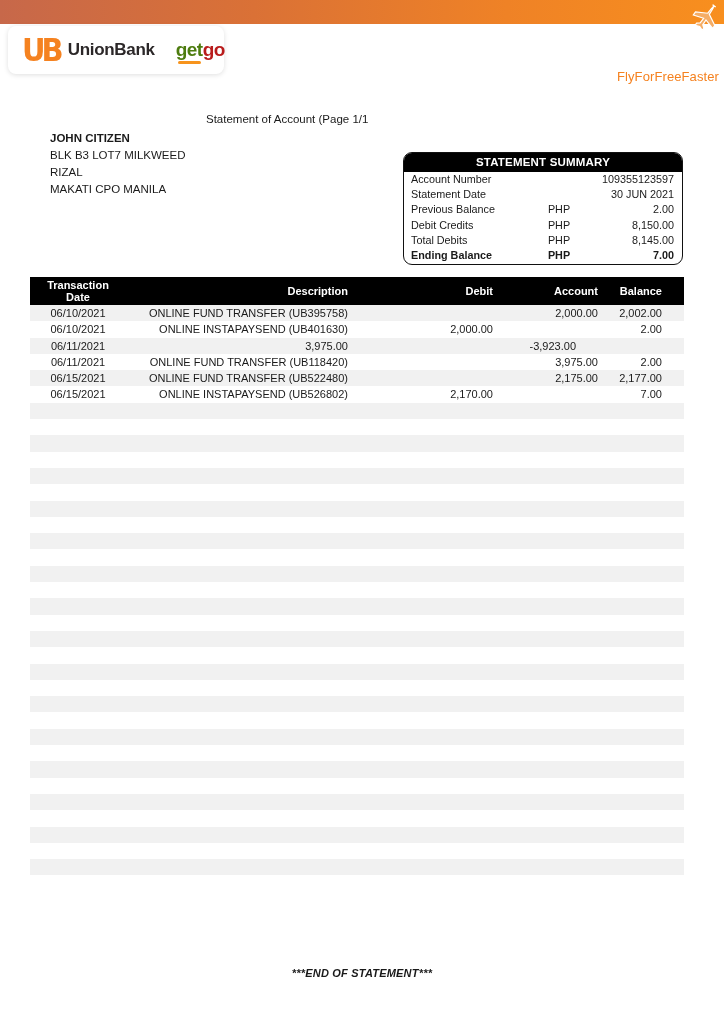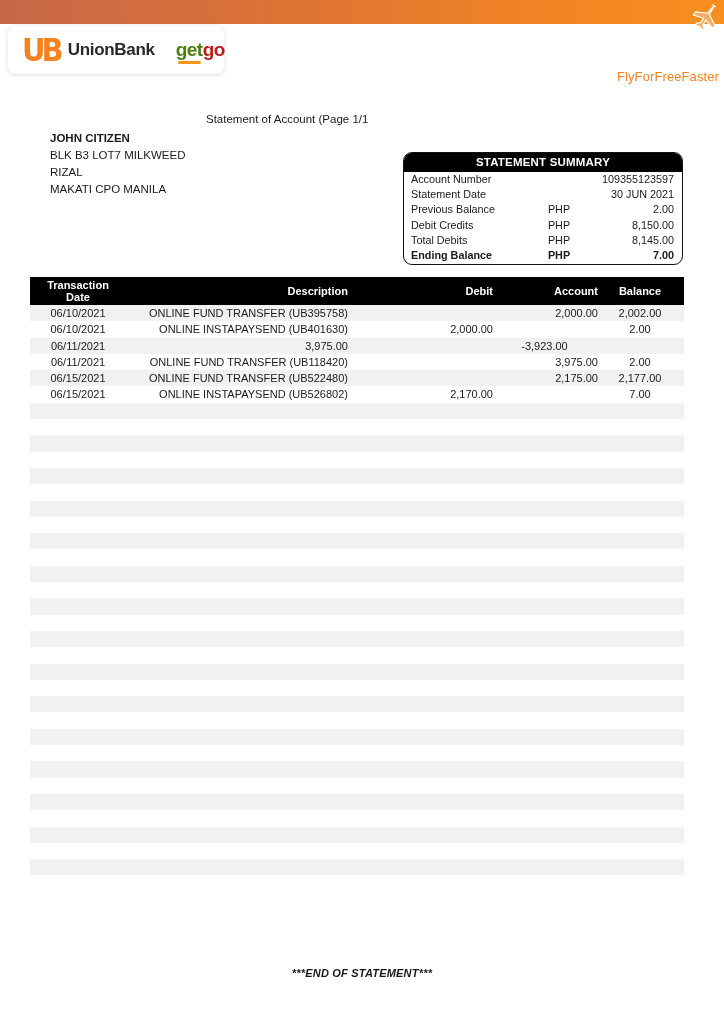--- a/index.html
+++ b/index.html
@@ -59,21 +59,21 @@
   
   .txn { position:absolute; left:30px; top:277px; width:654px; }
   .grid5 { display:grid; grid-template-columns:96px 222px 145px 105px 86px; }
   .txn-head {
     background:#000000; color:#ffffff; height:28px; font-size:11px; font-weight:bold;
     align-items:center;
   }
   .txn-head .c-date { text-align:center; line-height:12px; padding:0 12px; }
   .c-desc { text-align:right; }
   .c-num { text-align:right; }
-  .c-bal { text-align:center; padding-right:2px; box-sizing:border-box; }
+  .c-bal { text-align:right; padding-right:22px; box-sizing:border-box; }
   .txn-row { height:16.3px; line-height:16.3px; font-size:11px; }
   #txn-body .txn-row:nth-child(odd) { background:#f1f1f1; }
   .txn-row .c-date { text-align:center; }
   
   .end-note {
     position:absolute; left:0; top:967px; width:724px; text-align:center;
     font-size:11px; font-weight:bold; font-style:italic; letter-spacing:0.2px;
   }
 </style>
 </head>

